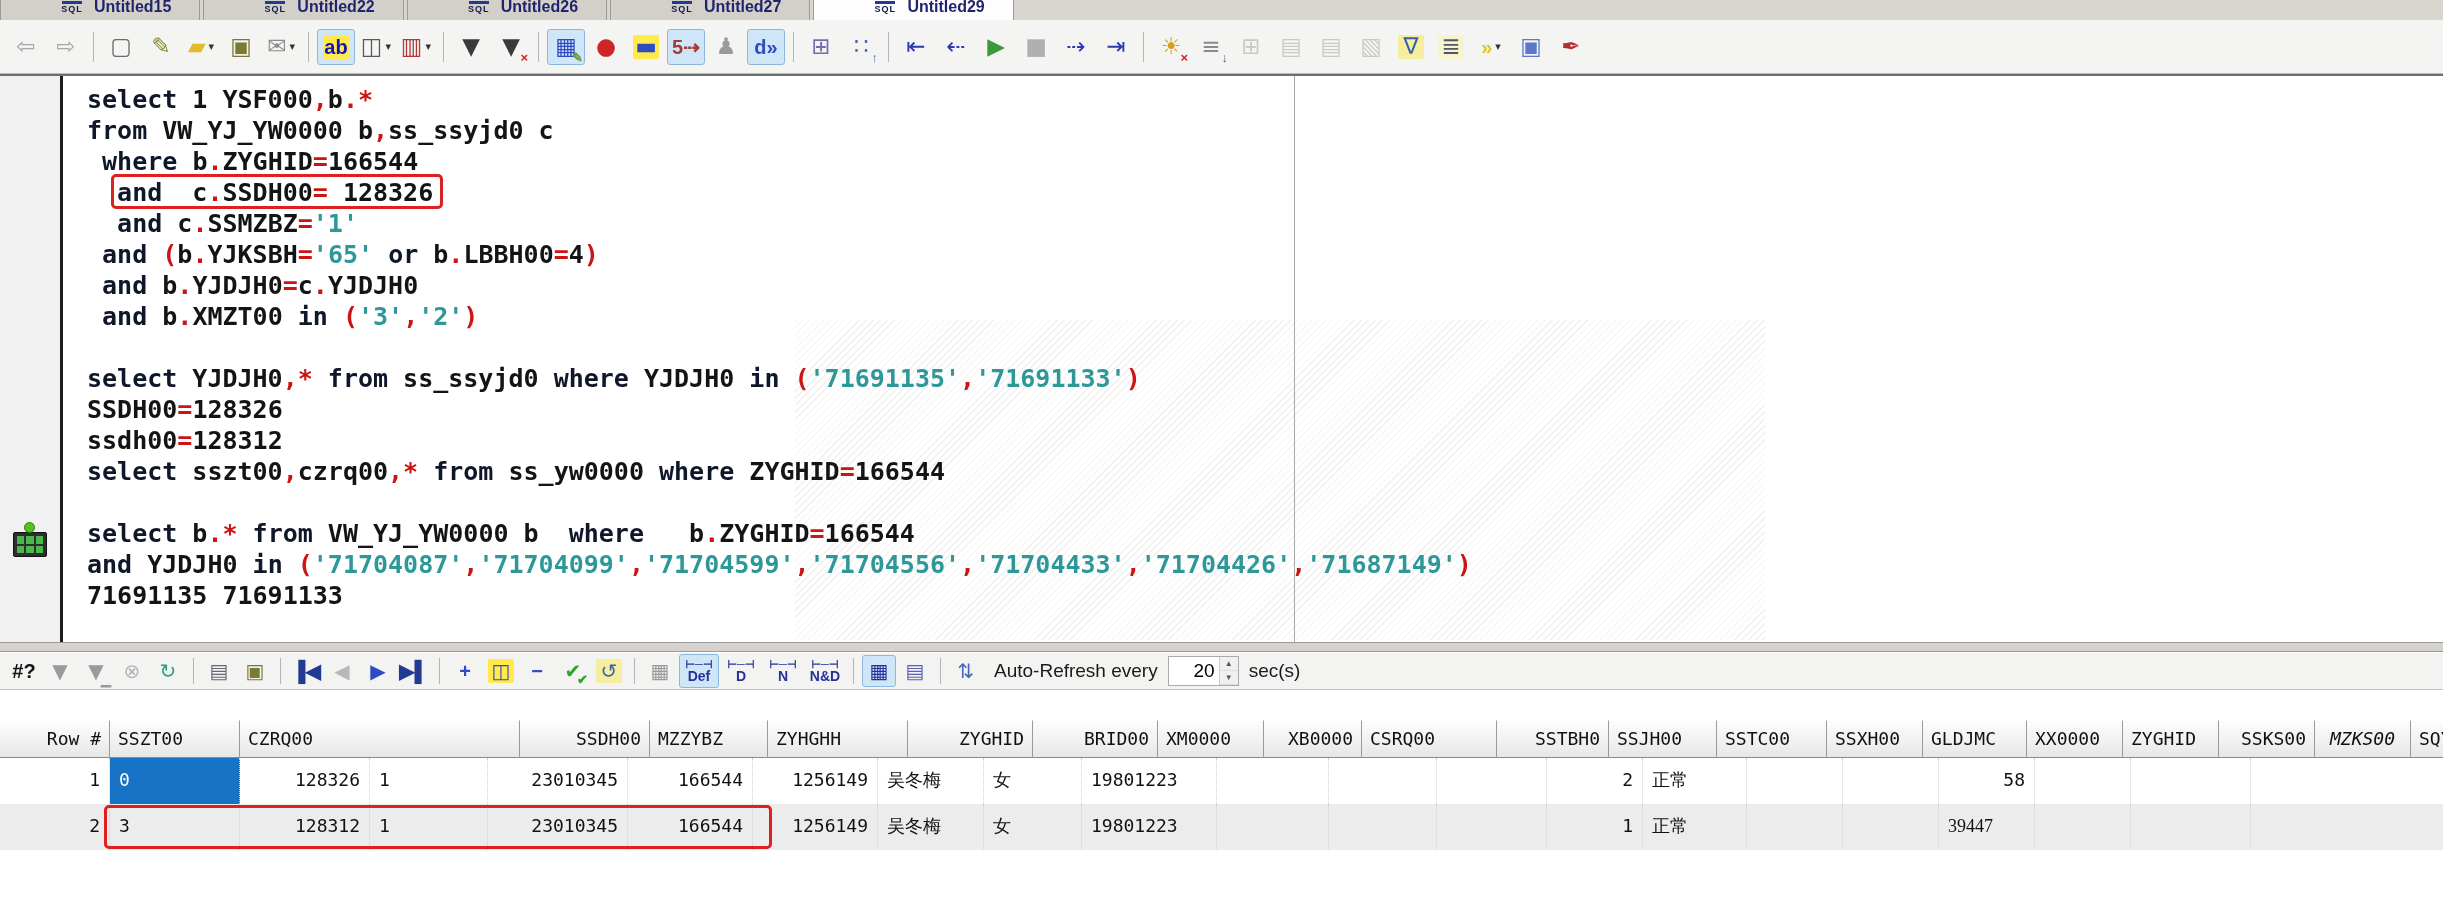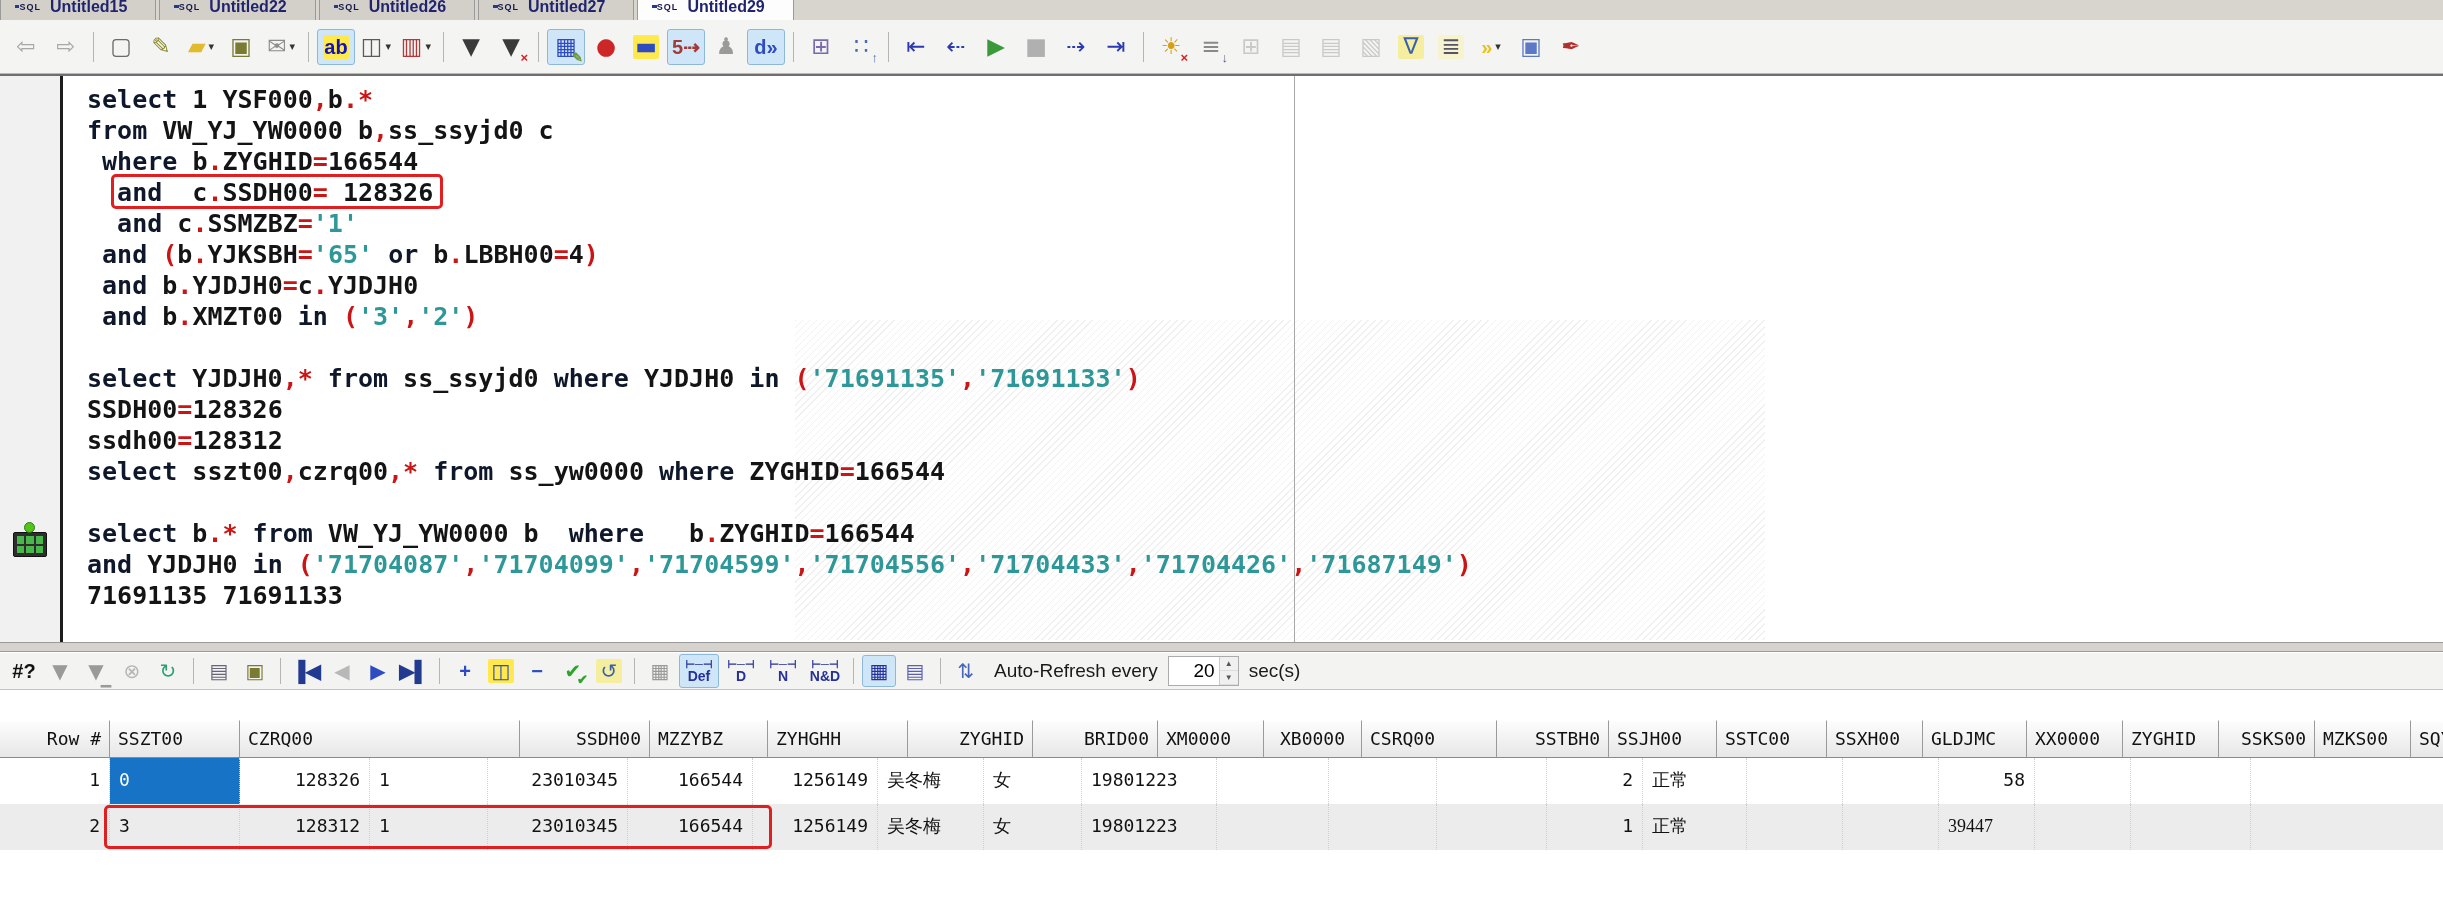--- a/index.html
+++ b/index.html
@@ -7,21 +7,21 @@
           font-family:"Liberation Sans",sans-serif;-webkit-font-smoothing:antialiased;}
 
   
   #tabstrip{position:absolute;top:0;left:0;width:2443px;height:20px;background:#d8d5ce;
             border-bottom:1px solid #8a8a8a;display:flex;align-items:flex-end;overflow:hidden;}
   .tab{display:inline-flex;align-items:center;gap:9px;height:26px;padding:0 28px 2px 14px;
        background:#d3d0c9;border:1px solid #9a9a9a;border-bottom:none;margin-right:3px;
        border-radius:4px 4px 0 0;position:relative;top:2px;cursor:default;}
   .tab.active{background:#fdfdfd;}
   .tab .lbl{font-size:16px;font-weight:bold;color:#20246e;white-space:nowrap;}
-  .sqlico{display:flex;flex-direction:row;align-items:center;width:26px;}
+  .sqlico{display:flex;flex-direction:column;align-items:center;width:26px;margin-left:44px;}
   .sqlico .bar{width:20px;height:3px;background:#223a8f;margin-bottom:1px;}
   .sqlico .txt{font-size:9px;font-weight:bold;color:#16164a;letter-spacing:1px;line-height:9px;}
 
   
   .tbar{position:absolute;left:0;width:2443px;background:#f4f4f2;display:flex;align-items:center;
         padding-left:6px;box-sizing:border-box;}
   #toolbar{top:20px;height:54px;border-bottom:1px solid #b8b8b8;}
   #gridbar{top:652px;height:38px;border-top:1px solid #ffffff;border-bottom:1px solid #c3c3c3;background:#f3f3f1;}
   .tbtn{position:relative;display:inline-flex;align-items:center;justify-content:center;
         min-width:36px;height:34px;margin:0 1px;border:1px solid transparent;border-radius:3px;cursor:default;}
@@ -403,31 +403,31 @@
     <div id="ghead">
         <div class="hcell" style="width: 110px; flex: 0 0 110px; text-align: right;">Row #</div>
         <div class="hcell" style="width: 130px; flex: 0 0 130px; text-align: left;">SSZT00</div>
         <div class="hcell" style="width: 280px; flex: 0 0 280px; text-align: left;">CZRQ00</div>
         <div class="hcell" style="width: 130px; flex: 0 0 130px; text-align: right;">SSDH00</div>
         <div class="hcell" style="width: 118px; flex: 0 0 118px; text-align: left;">MZZYBZ</div>
         <div class="hcell" style="width: 140px; flex: 0 0 140px; text-align: left;">ZYHGHH</div>
         <div class="hcell" style="width: 125px; flex: 0 0 125px; text-align: right;">ZYGHID</div>
         <div class="hcell" style="width: 125px; flex: 0 0 125px; text-align: right;">BRID00</div>
         <div class="hcell" style="width: 106px; flex: 0 0 106px; text-align: left;">XM0000</div>
-        <div class="hcell" style="width: 98px; flex: 0 0 98px; text-align: center;">XB0000</div>
+        <div class="hcell" style="width: 98px; flex: 0 0 98px; text-align: right;">XB0000</div>
         <div class="hcell" style="width: 135px; flex: 0 0 135px; text-align: left;">CSRQ00</div>
         <div class="hcell" style="width: 112px; flex: 0 0 112px; text-align: right;">SSTBH0</div>
         <div class="hcell" style="width: 108px; flex: 0 0 108px; text-align: left;">SSJH00</div>
         <div class="hcell" style="width: 110px; flex: 0 0 110px; ">SSTC00</div>
         <div class="hcell" style="width: 96px; flex: 0 0 96px; text-align: left;">SSXH00</div>
         <div class="hcell" style="width: 104px; flex: 0 0 104px; text-align: left;">GLDJMC</div>
         <div class="hcell" style="width: 96px; flex: 0 0 96px; text-align: left;">XX0000</div>
         <div class="hcell" style="width: 96px; flex: 0 0 96px; text-align: left;">ZYGHID</div>
         <div class="hcell" style="width: 96px; flex: 0 0 96px; text-align: right;">SSKS00</div>
-        <div class="hcell" style="width: 96px; flex: 0 0 96px; text-align: left;">MZKS00</div>
+        <div class="hcell" style="width: 96px; flex: 0 0 96px; text-align: center; font-style: italic;">MZKS00</div>
         <div class="hcell" style="width: 120px; flex: 0 0 120px; text-align: left;">SQY</div>
       </div>
     <div id="grows">
         <div class="grow">
           <div class="gcell" style="width: 110px; flex: 0 0 110px; text-align: right;">1</div>
           <div class="gcell sel" style="width: 130px; flex: 0 0 130px; text-align: left;">0</div>
           <div class="gcell" style="width: 130px; flex: 0 0 130px; text-align: right;">128326</div>
           <div class="gcell" style="width: 118px; flex: 0 0 118px; text-align: left;">1</div>
           <div class="gcell" style="width: 140px; flex: 0 0 140px; text-align: right;">23010345</div>
           <div class="gcell" style="width: 125px; flex: 0 0 125px; text-align: right;">166544</div>

